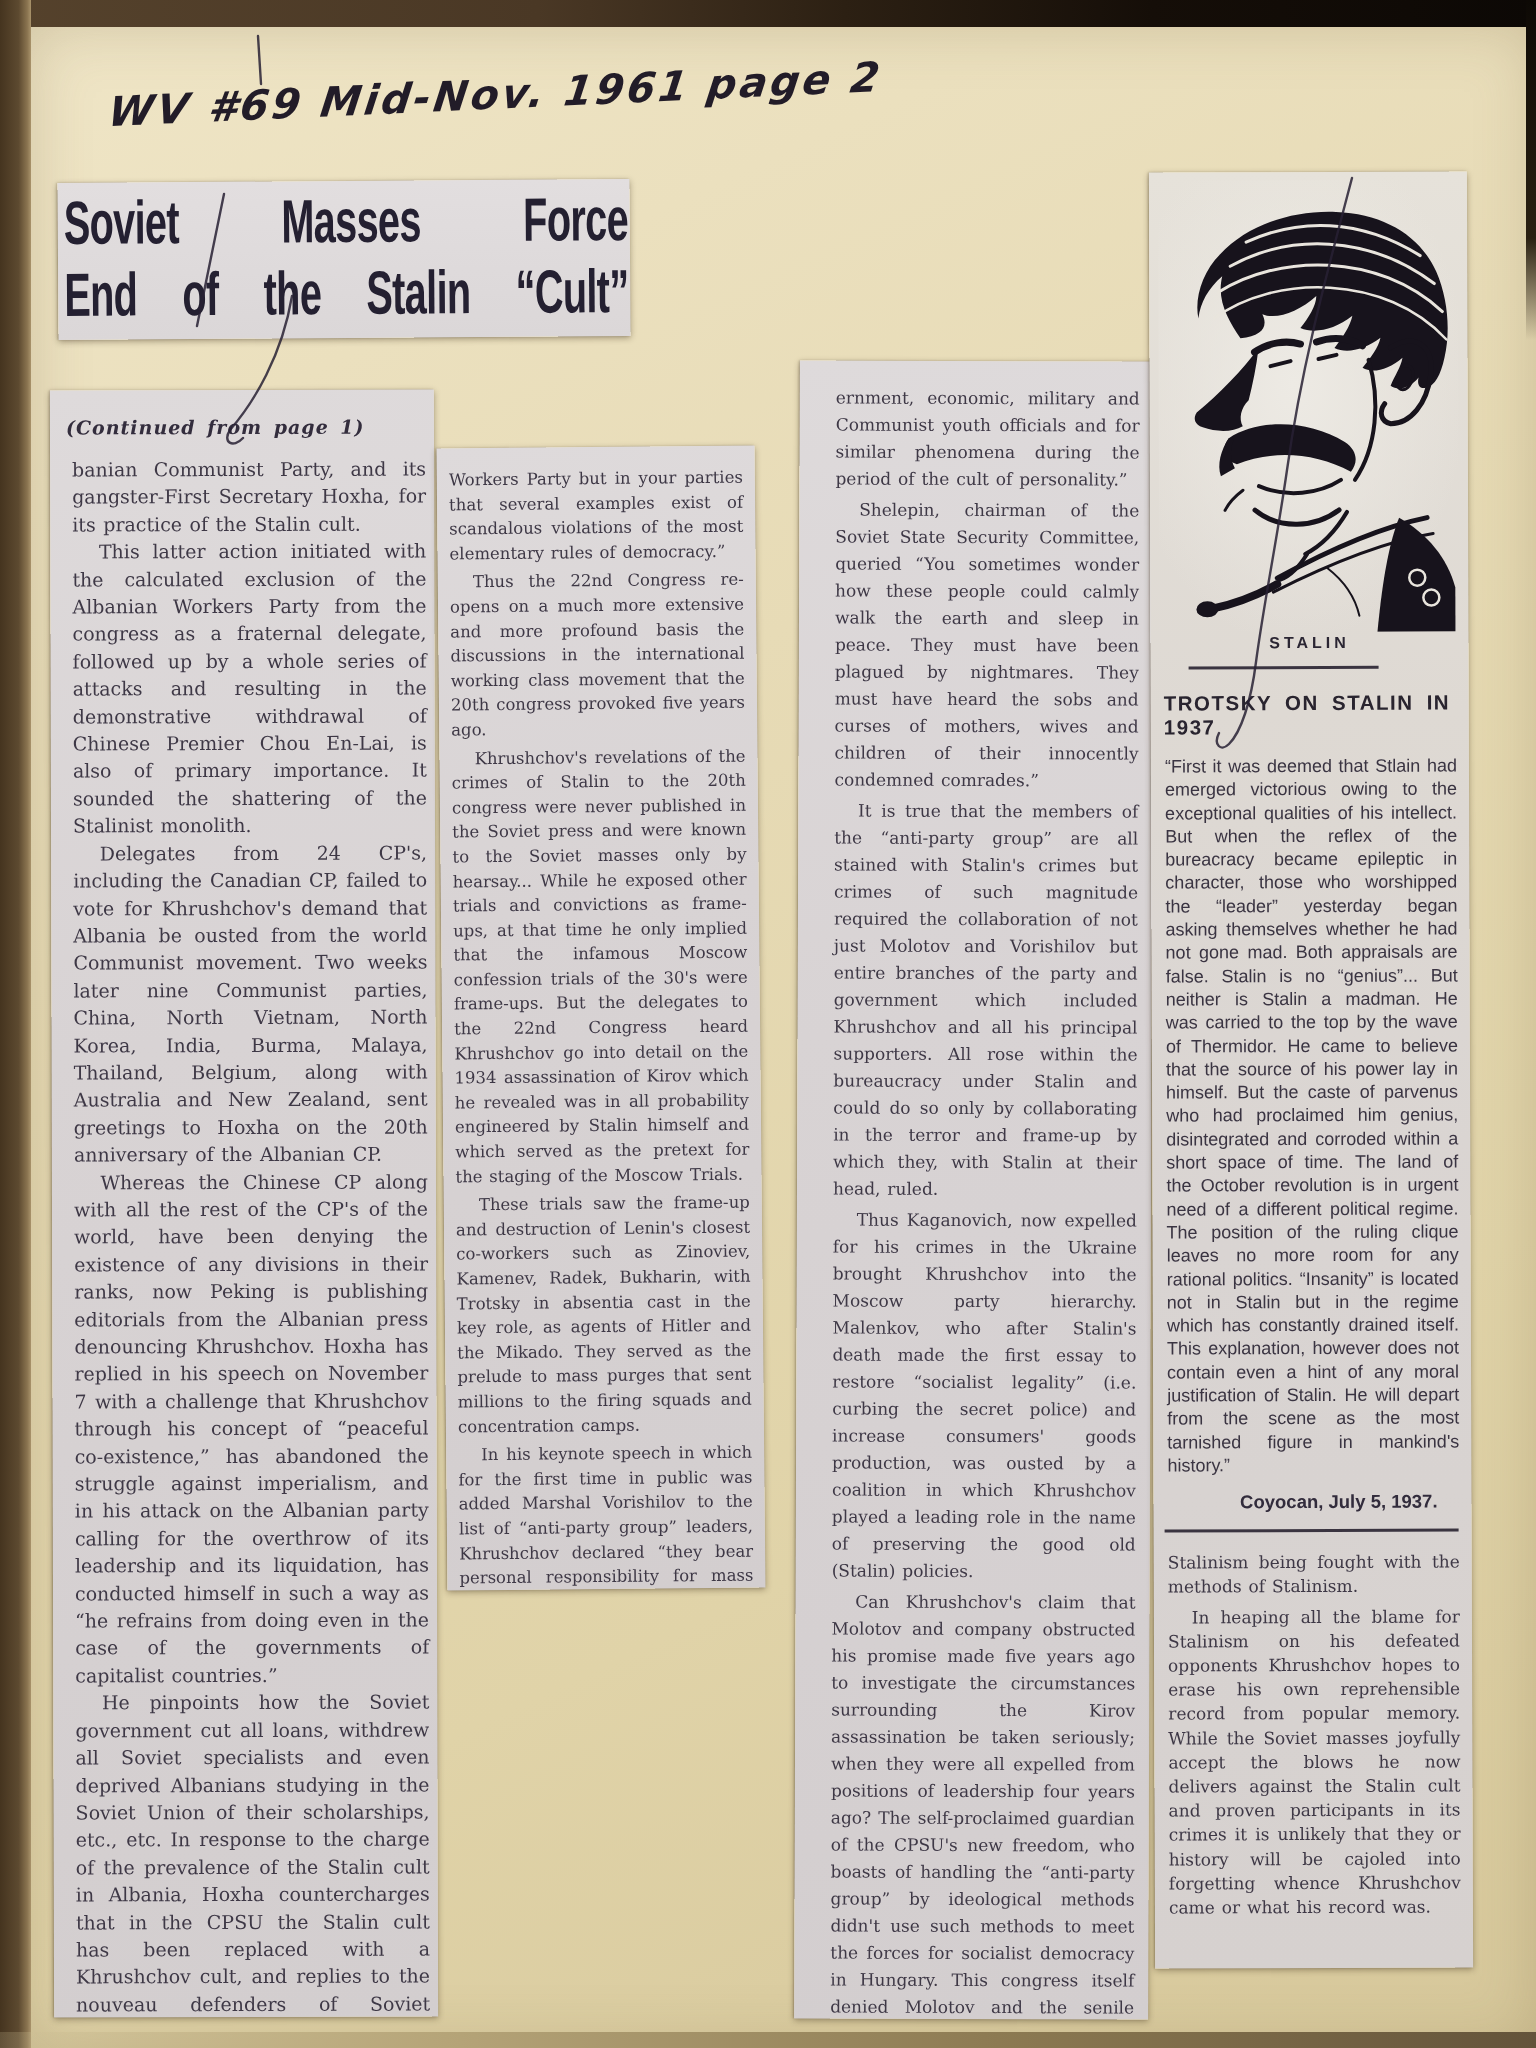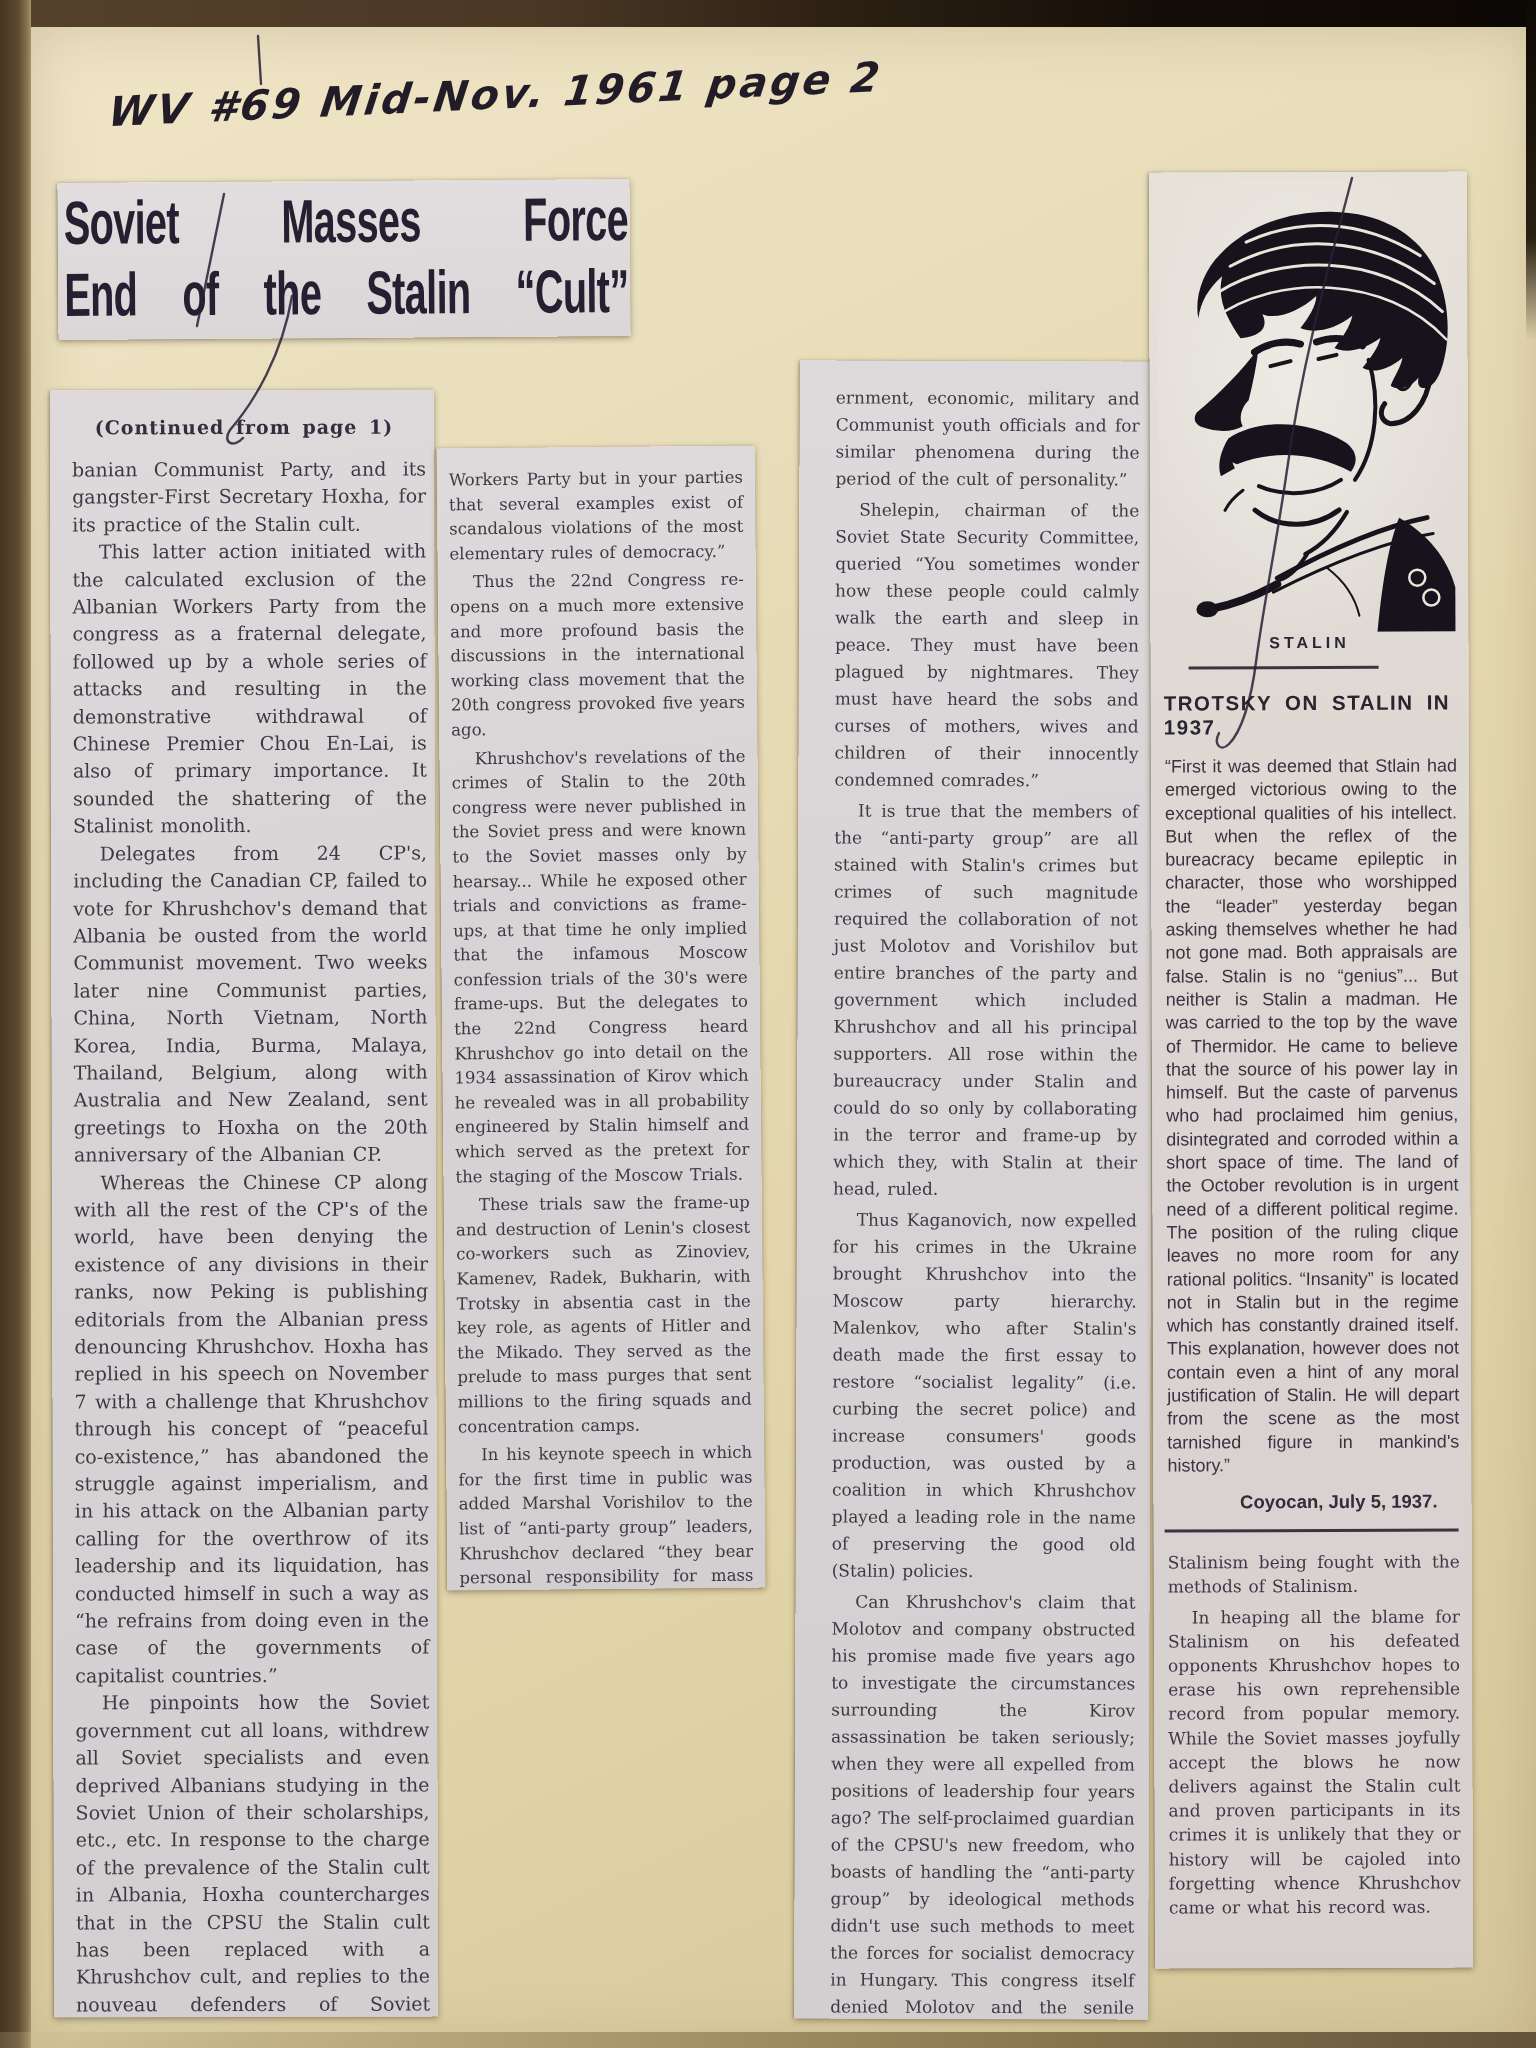--- a/index.html
+++ b/index.html
@@ -54,21 +54,21 @@
     width:868px;transform:scaleX(.65);transform-origin:0 50%;
     font-family:"Liberation Sans",sans-serif;font-weight:bold;font-size:61px;line-height:72px;
     letter-spacing:-1px;color:#242031;margin-left:6px;
     text-align:justify;text-align-last:justify;white-space:nowrap;
   }
   
   .clip-col1{left:52px;top:390px;width:384px;height:1627px;transform:rotate(-.15deg);
     padding:0;}
   .continued{
     font-family:"DejaVu Serif",serif;font-weight:bold;font-size:19px;color:#332d3d;
-    text-align:center;margin:26px 12px 18px 16px;letter-spacing:1px;word-spacing:4px;
+    margin:26px 12px 18px 16px;letter-spacing:1px;word-spacing:4px;font-style:italic;
   }
   .c1{padding:0 8px 0 22px;font-size:19px;line-height:27.4px;}
   
   .clip-col2{left:442px;top:447px;width:318px;height:1142px;transform:rotate(-.55deg);}
   .c2{padding:20px 12px 0 12px;font-size:16.5px;line-height:24.6px;}
   
   .clip-col3{left:797px;top:361px;width:354px;height:1658px;transform:rotate(.2deg);}
   .c3{padding:24px 14px 0 36px;font-size:17px;line-height:27px;}
   .c2 p, .c3 p{margin-bottom:4px;}
   

